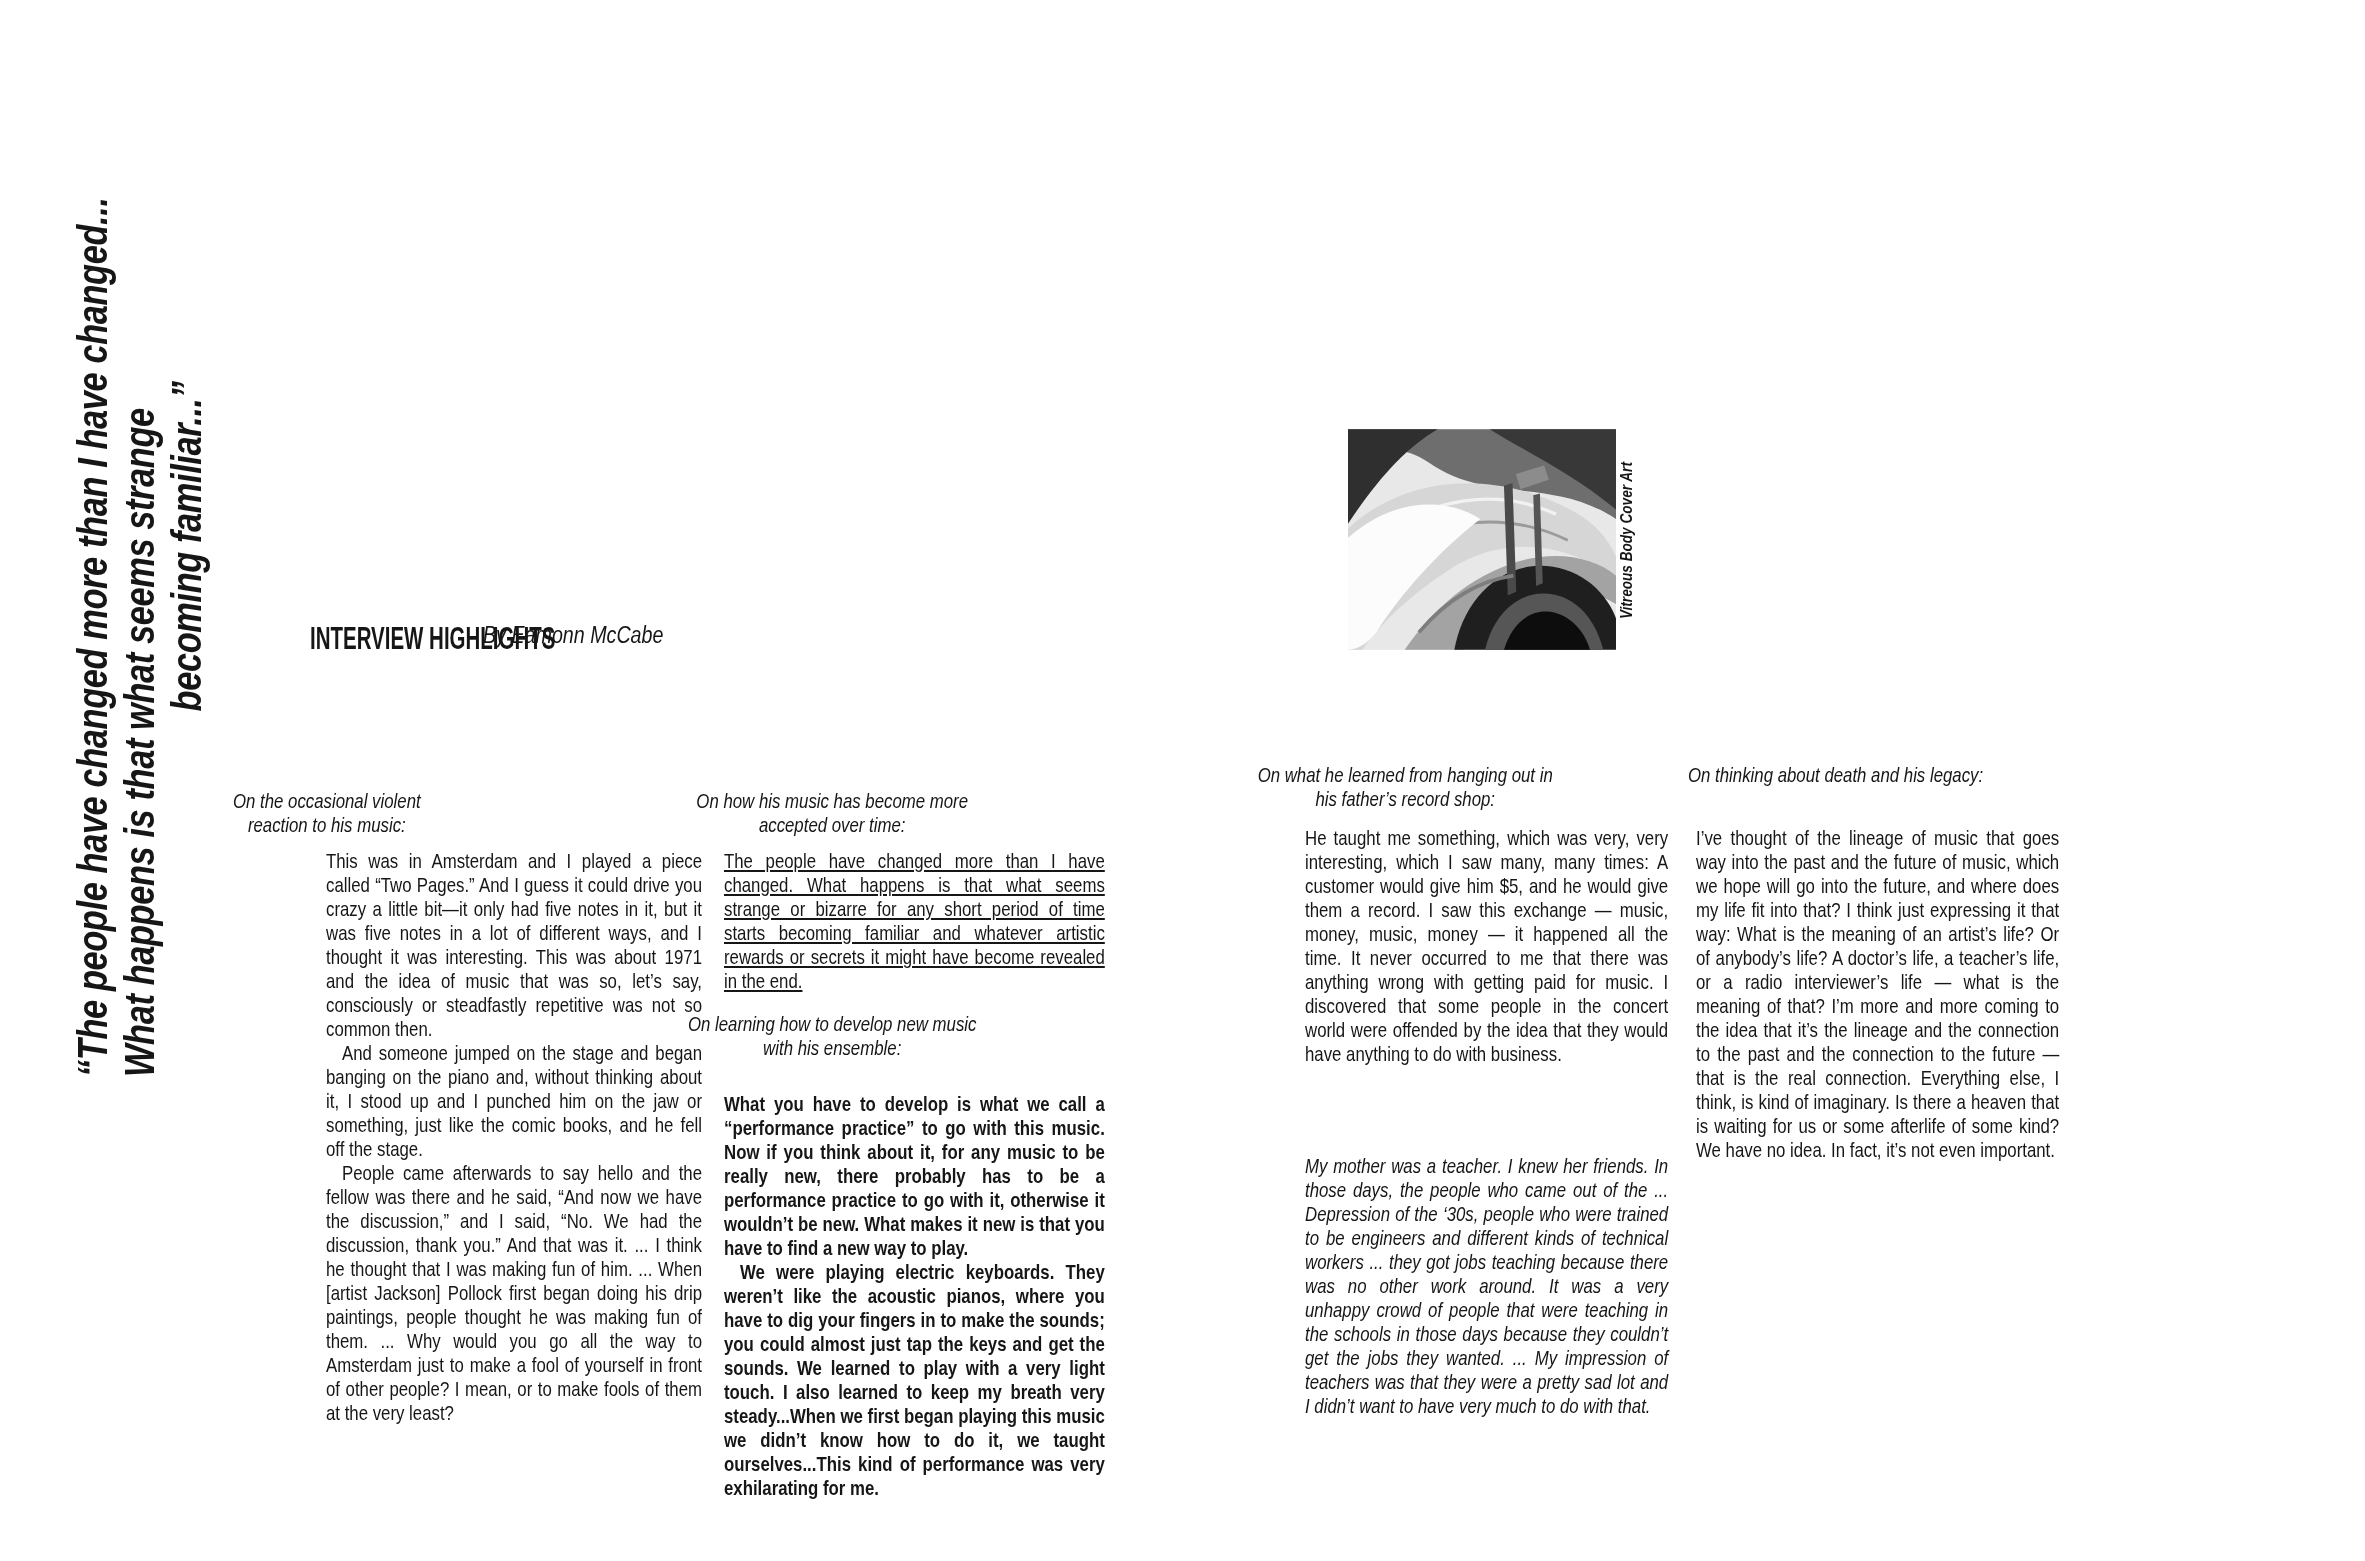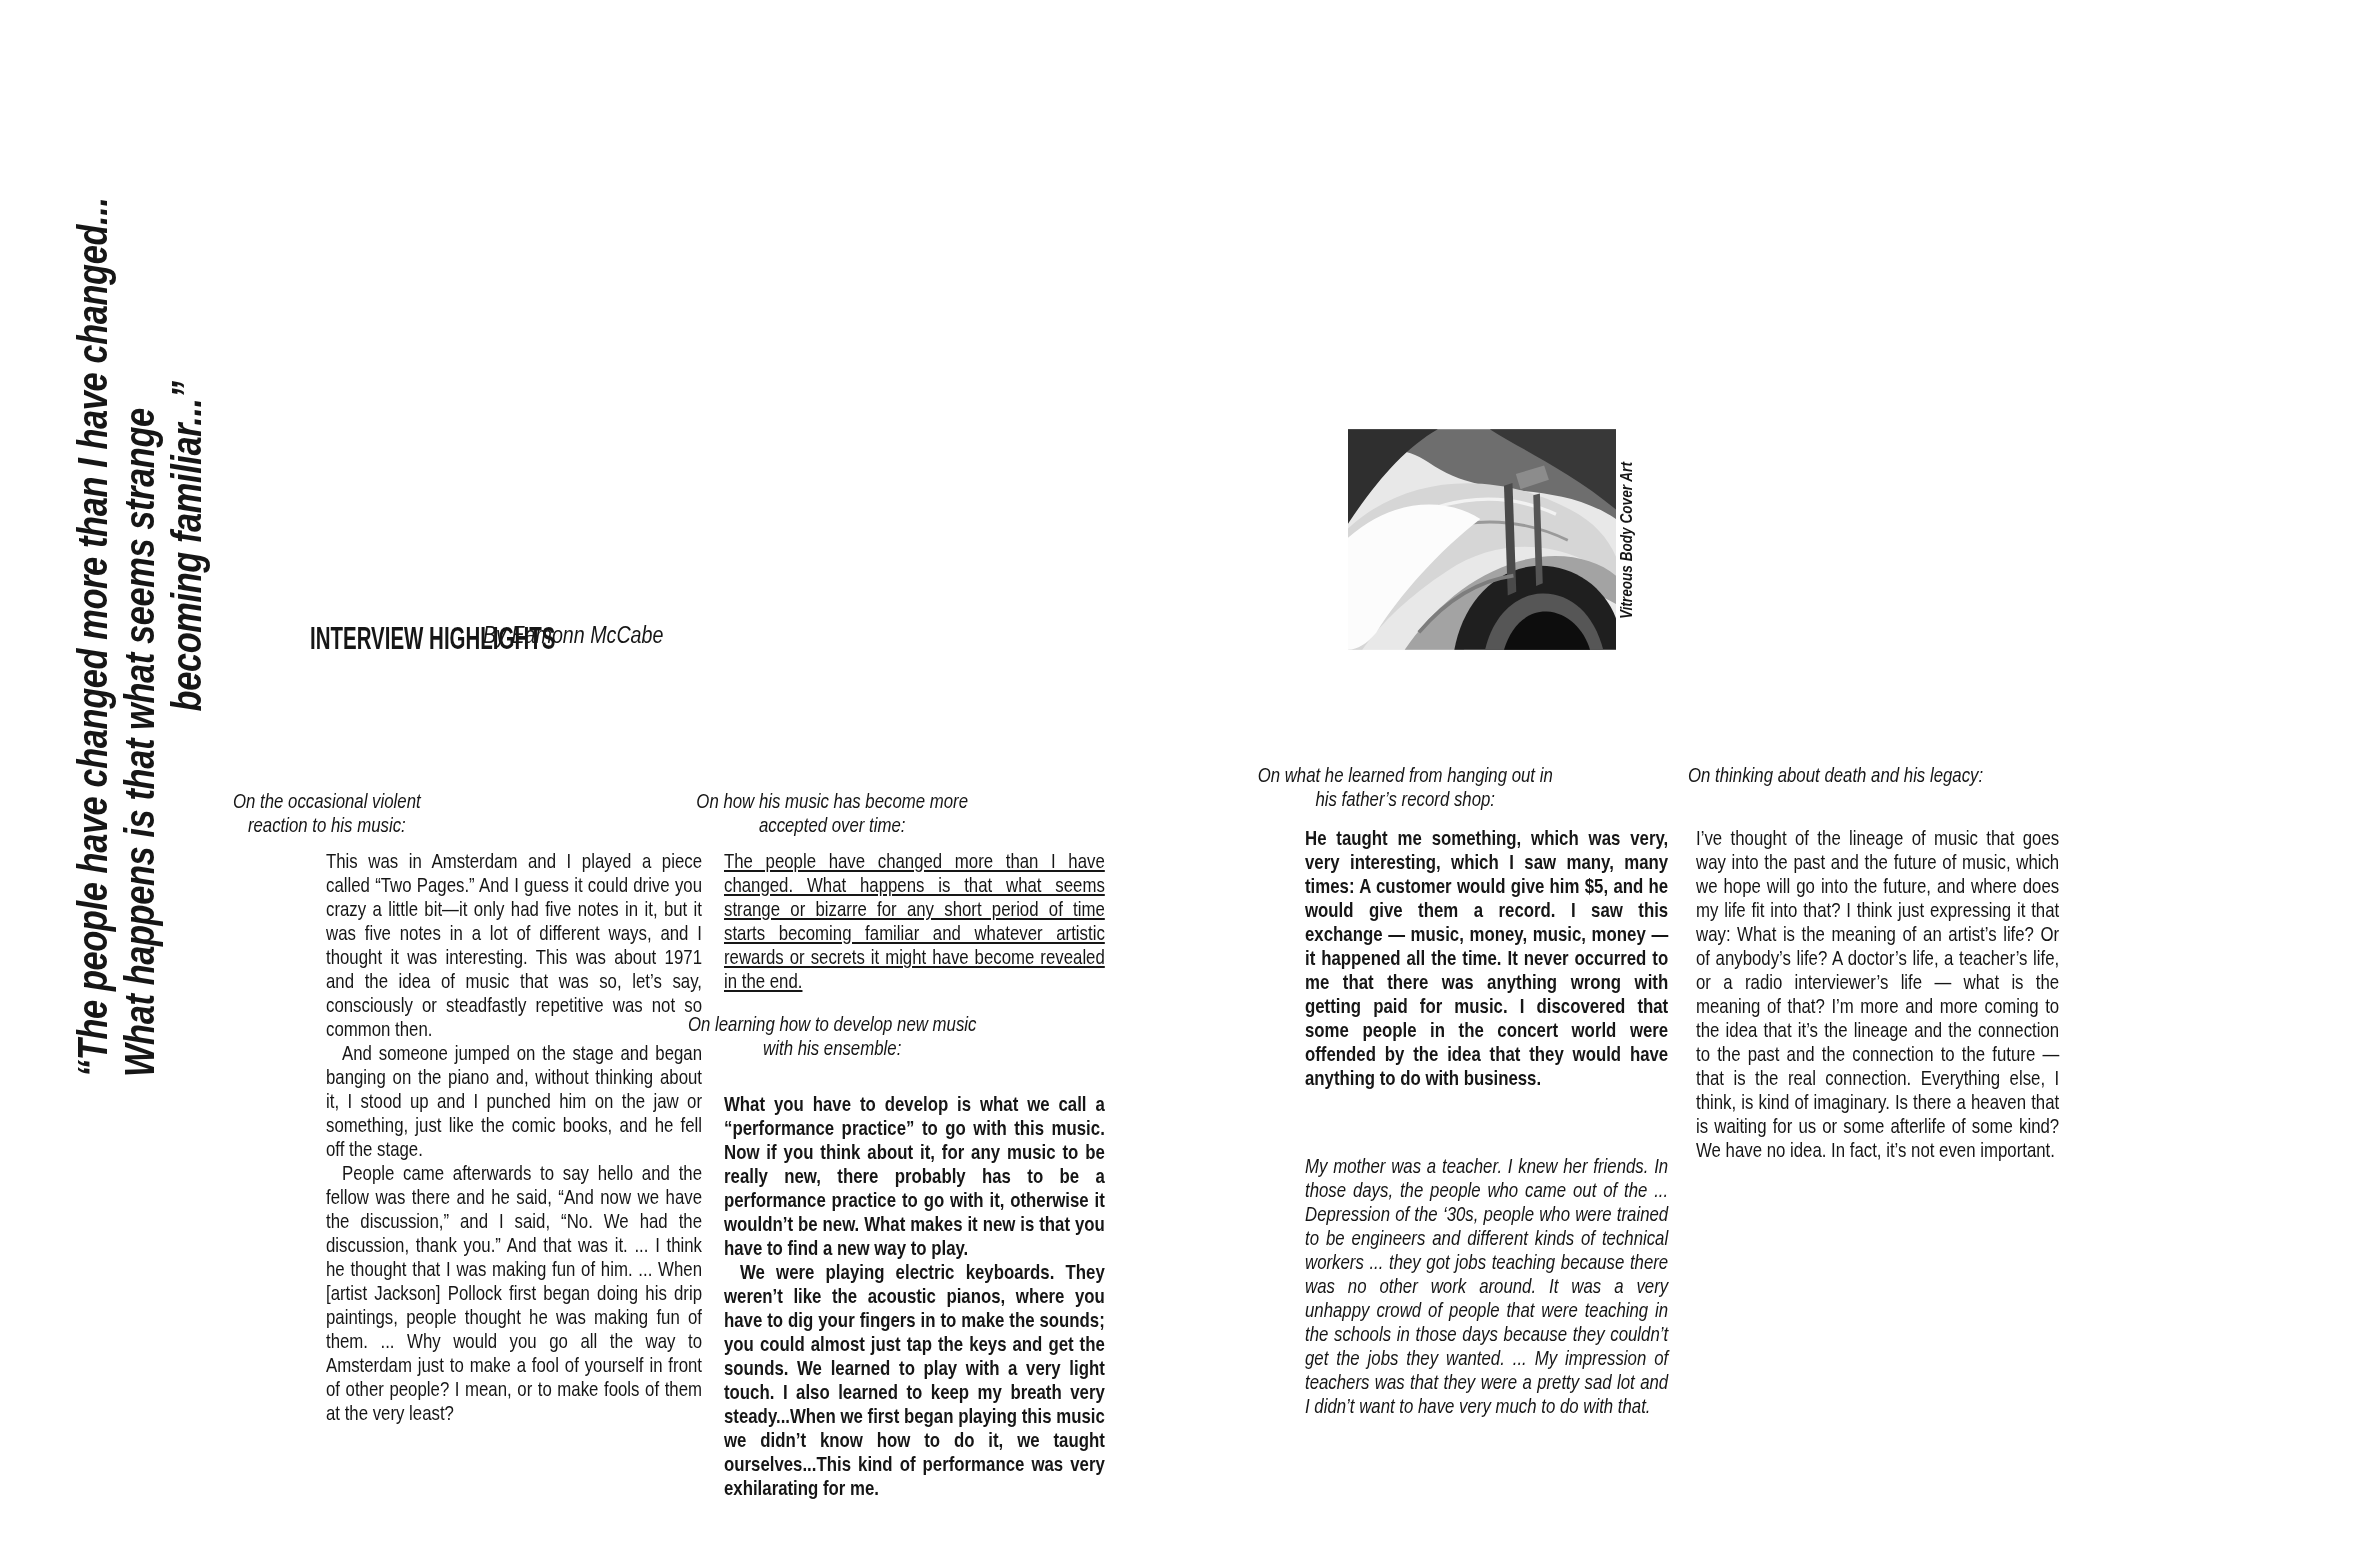--- a/index.html
+++ b/index.html
@@ -52,21 +52,21 @@
   .qbody p { margin:0; }
   .qbody p.indent { text-indent:20px; }
 
   .h-col1  { left:218px;  top:789px; width:218px; }  .h-col1 .inner  { width:272px; }
   .b-col1  { left:326px;  top:849px; }               .b-col1 .inner  { width:470px; }
   .h-col2a { left:681px; top:789px; width:303px; }  .h-col2a .inner { width:378px; }
   .b-col2a { left:724px; top:849px;text-decoration:underline; }               .b-col2a .inner { width:476px; }
   .h-col2b { left:681px; top:1012px; width:303px; }  .h-col2b .inner { width:378px; }
   .b-col2b { left:724px; top:1092px;font-weight:bold; }               .b-col2b .inner { width:476px; }
   .h-col3a { left:1254px; top:763px; width:303px; }  .h-col3a .inner { width:378px; }
-  .b-col3a { left:1305px; top:826px;font-weight:bold; }               .b-col3a .inner { width:454px; }
+  .b-col3a { left:1305px; top:826px; }               .b-col3a .inner { width:454px; }
   .h-col3b { left:1254px; top:1086px; width:303px; }  .h-col3b .inner { width:378px; }
   .b-col3b { left:1305px; top:1154px;font-style:italic; }               .b-col3b .inner { width:454px; }
   .h-col4  { left:1670px; top:763px; width:331px; }  .h-col4 .inner  { width:414px; }
   .b-col4  { left:1696px; top:826px; }               .b-col4 .inner  { width:454px; }
 </style>
 </head>
 <body>
 
 <div class="page">
 

